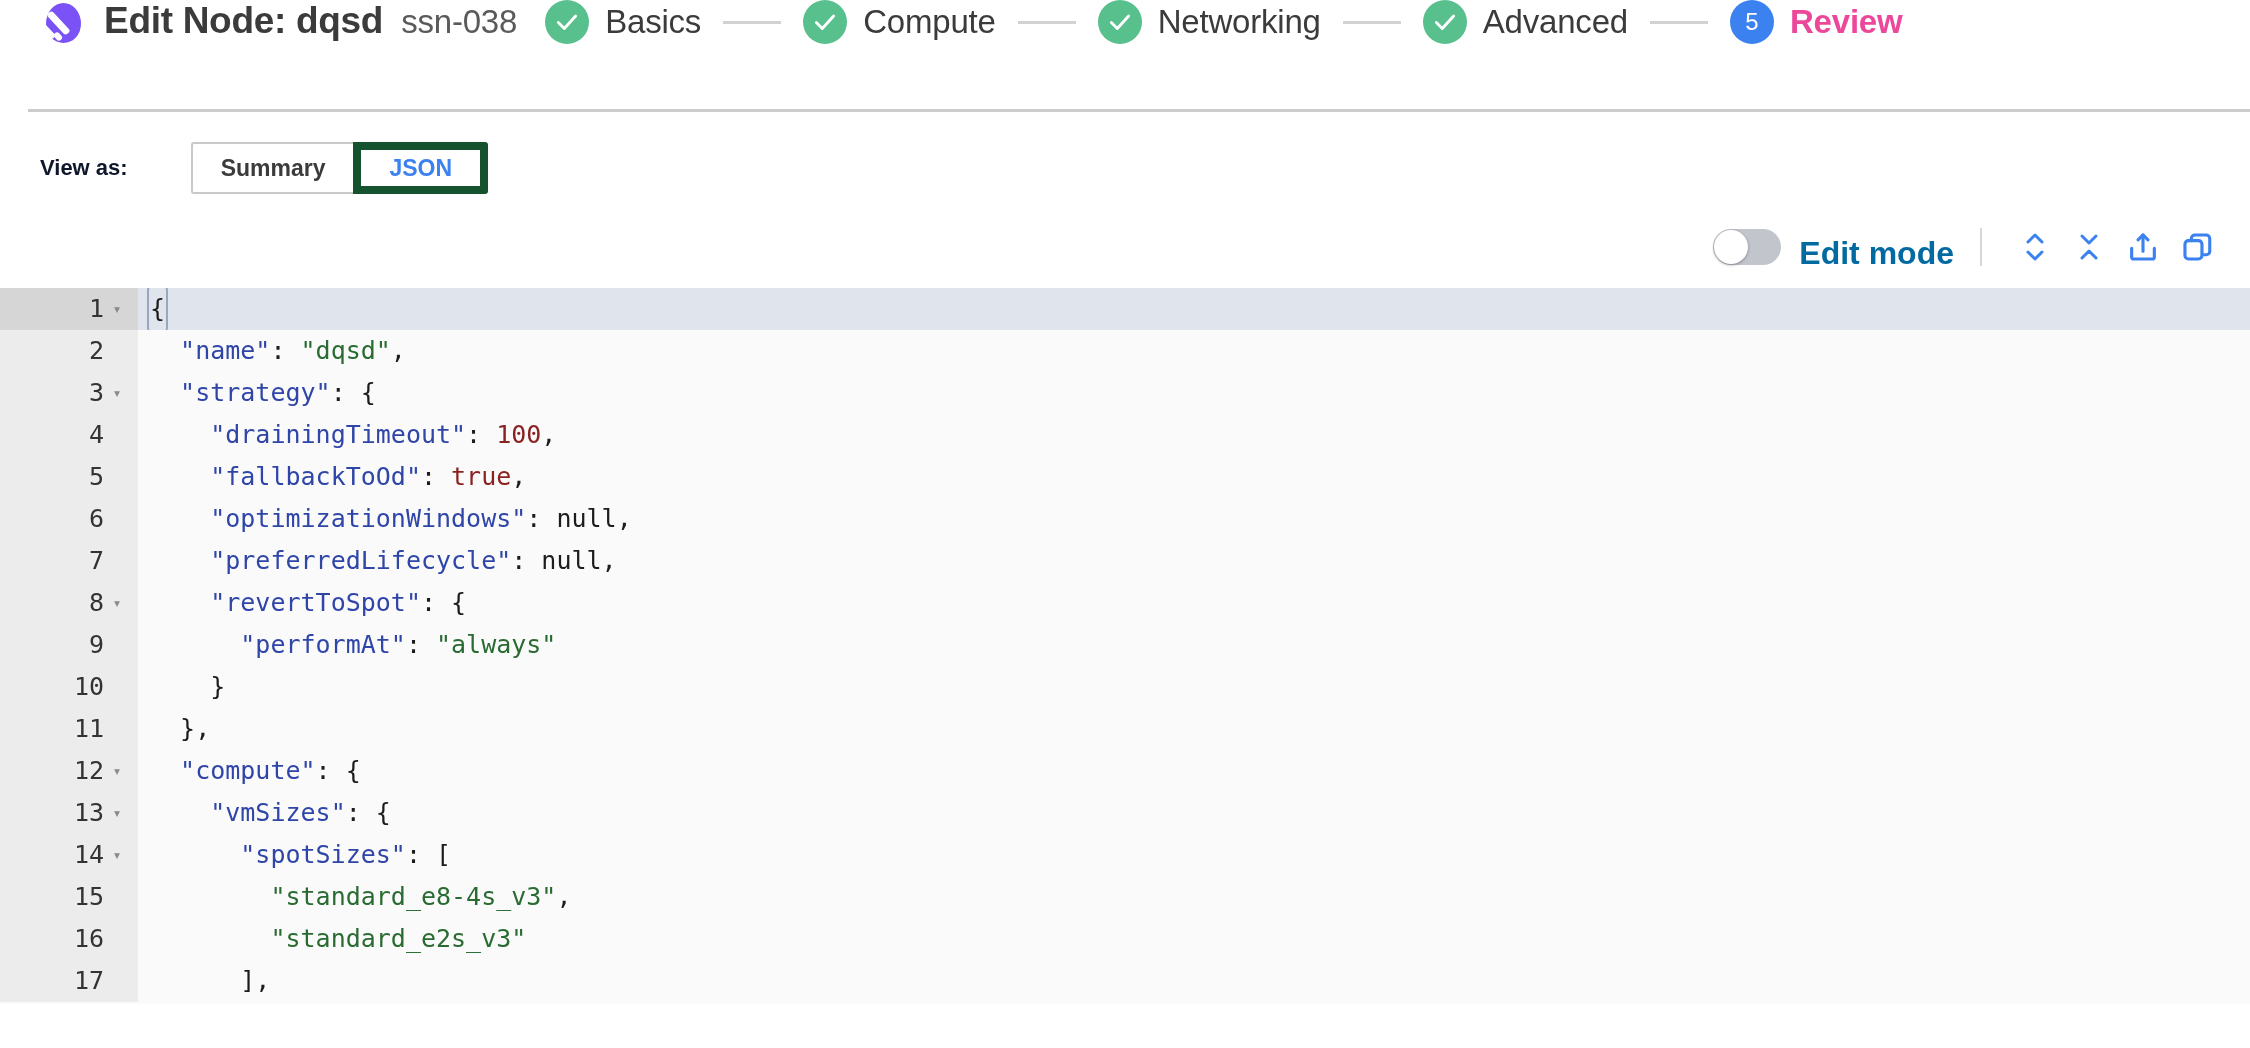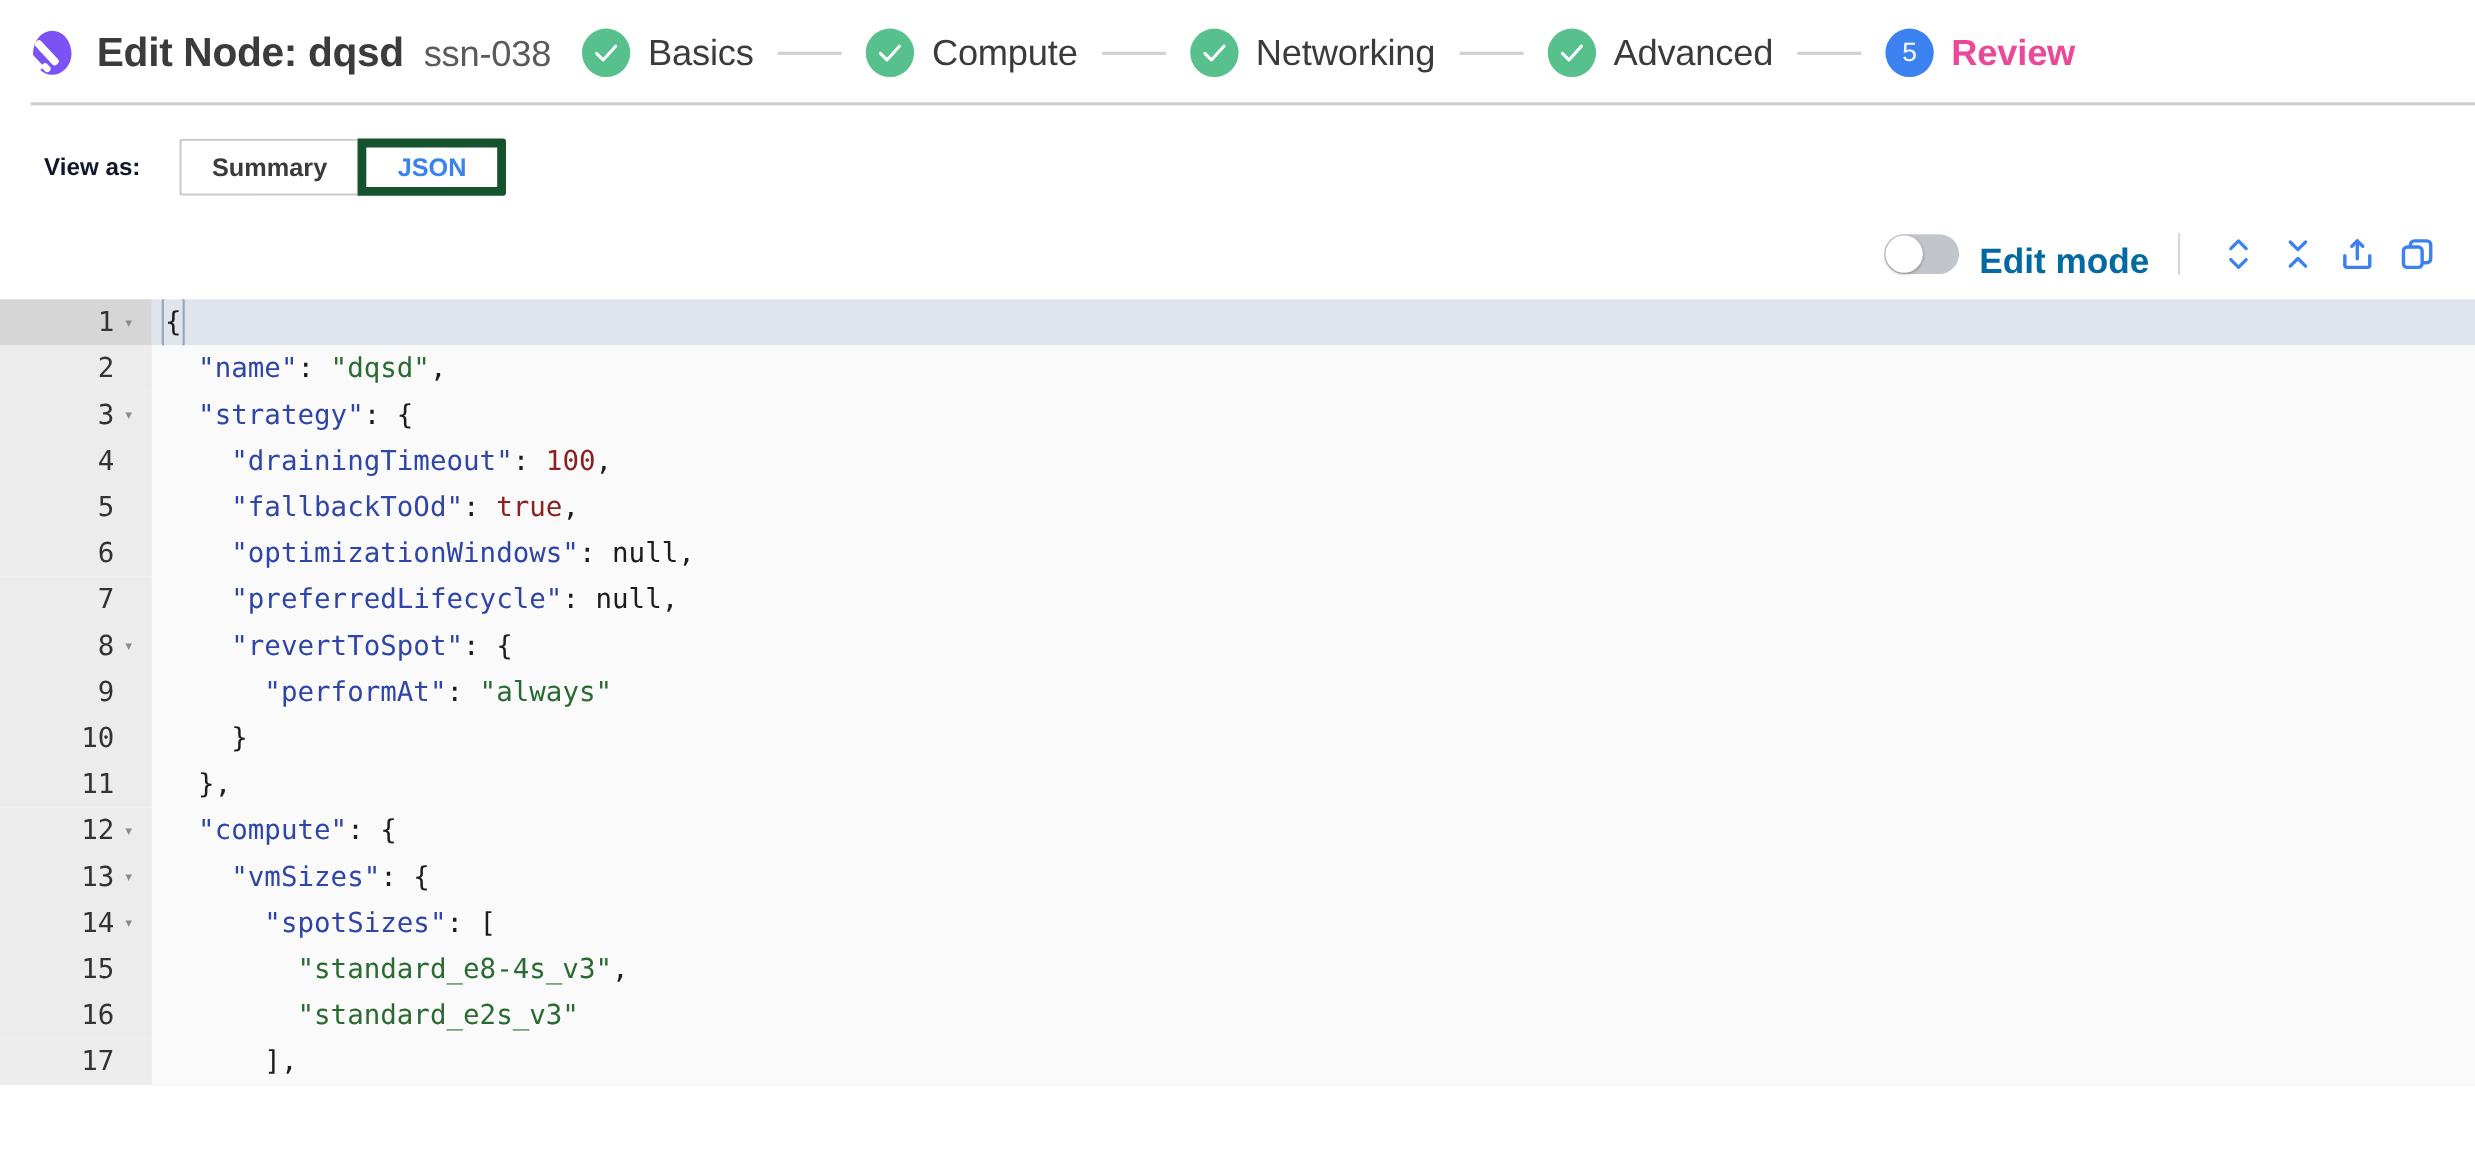--- a/index.html
+++ b/index.html
@@ -7,24 +7,24 @@
     margin: 0; padding: 0;
     width: 2250px; height: 1048px;
     background: #ffffff;
     font-family: "Liberation Sans", sans-serif;
     overflow: hidden;
   }
 
   
   .header {
     position: relative;
-    height: 96px;
-    display: flex;
-    align-items: center;
-    padding-left: 20px;
+    height: 112px;
+    display: flex;
+    align-items: flex-start;
+    padding-left: 36px;
     overflow: hidden;
   }
   .header-divider {
     position: absolute;
     left: 28px; right: 0; bottom: 0;
     height: 3px;
     background: #cccccc;
   }
   .logo {
     width: 46px; height: 46px;
@@ -123,20 +123,21 @@
   }
   .viewas-label {
     font-size: 22px;
     font-weight: bold;
     color: #0f172a;
     margin-right: 35px;
   }
   .segmented {
     display: flex;
     height: 52px;
+    margin-left: 28px;
   }
   .seg-btn {
     display: flex;
     align-items: center;
     justify-content: center;
     padding: 0 28px;
     font-size: 23px;
     font-weight: bold;
     background: #ffffff;
     cursor: pointer;

